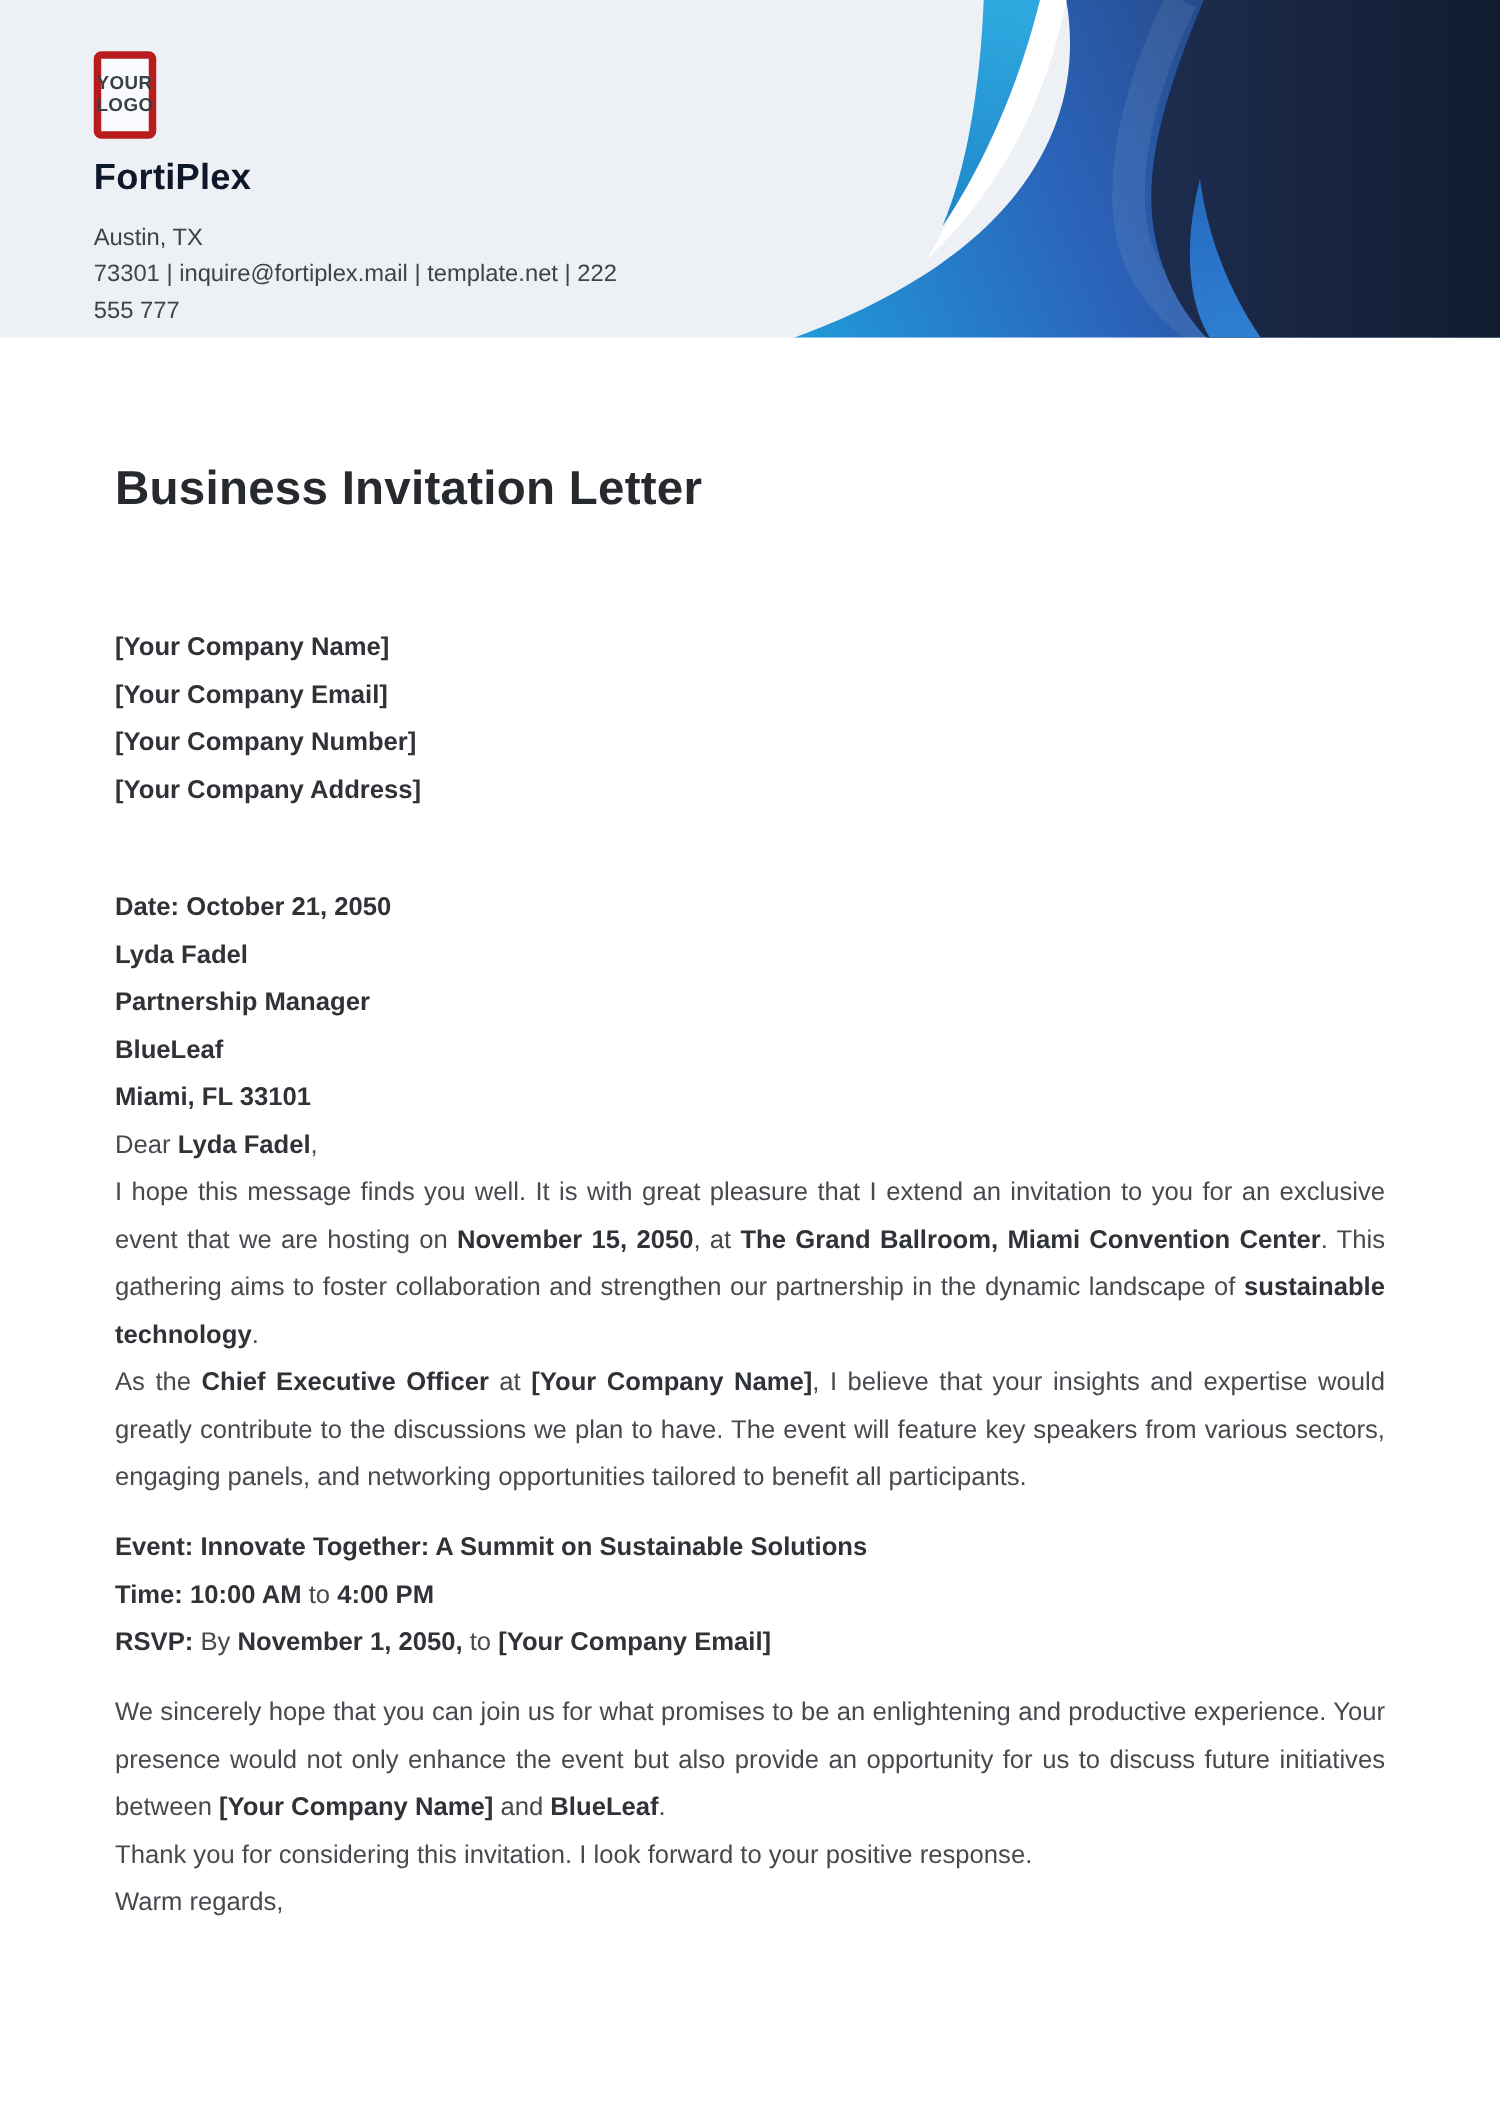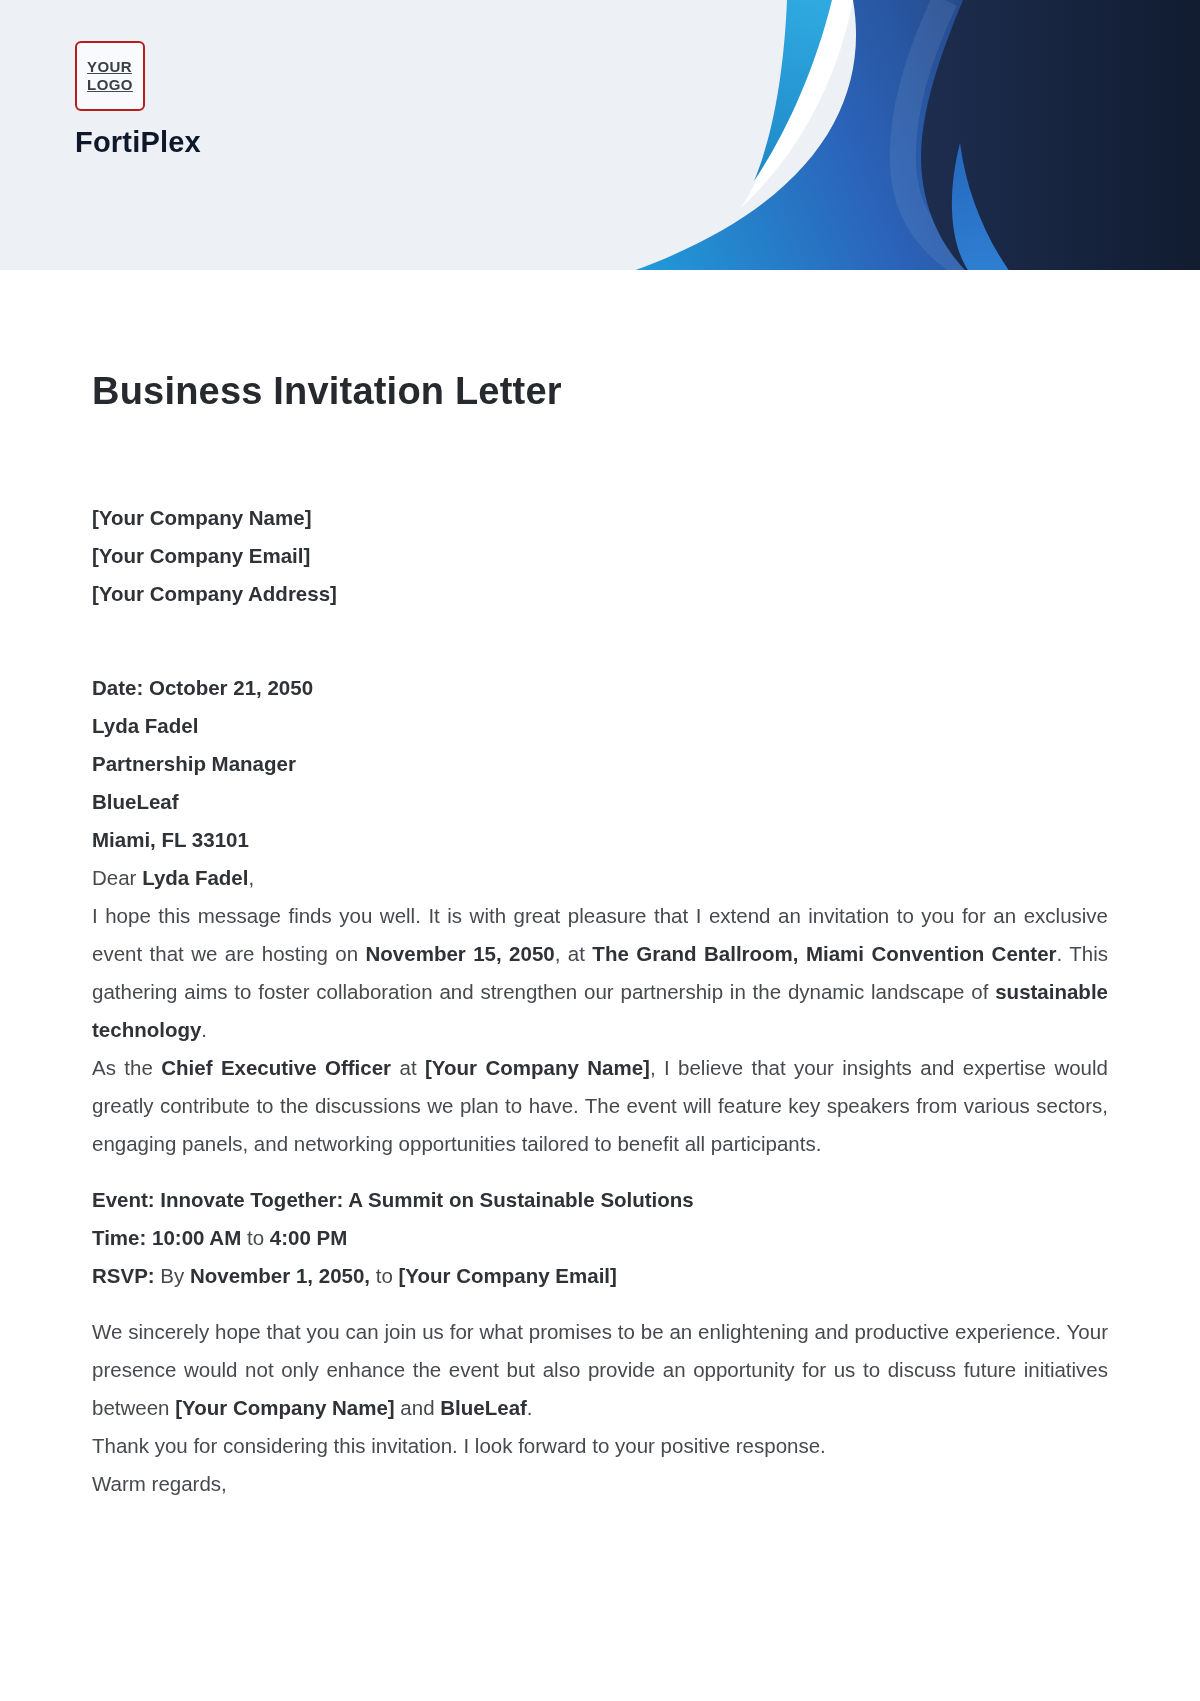--- a/index.html
+++ b/index.html
@@ -14,24 +14,24 @@
 
   
   .header {
     position:relative; height:270px;
     background:#EDF1F6;
     overflow:hidden;
   }
   .swirl { position:absolute; top:0; right:0; display:block; }
   .logo-box {
     position:absolute; left:75px; top:41px;
-    width:70px; height:70px; box-sizing:border-box;
-    border:2px solid #b91c1c; border-radius:6px;
+    width:50px; height:70px; box-sizing:border-box;
+    border:6px solid #b91c1c; border-radius:6px;
     background:#F8FAFD;
-    display:flex; align-items:center; justify-content:center;text-decoration:underline;
+    display:flex; align-items:center; justify-content:center;
   }
   .logo-text {
     font-size:15px; font-weight:700; letter-spacing:0.4px;
     color:#3B4046; line-height:18px; text-align:left;
   }
   .brand {
     position:absolute; left:75px; top:126px;
     font-size:29px; font-weight:700; color:#0f172a; letter-spacing:0.2px;
   }
   .address {
@@ -97,29 +97,35 @@
 
     <div class="logo-box">
       <div class="logo-text">
         <div>YOUR</div>
         <div>LOGO</div>
       </div>
     </div>
 
     <div class="brand">FortiPlex</div>
 
+    <div class="address">
+      <div>Austin, TX</div>
+      <div>73301 | inquire@fortiplex.mail | template.net | 222</div>
+      <div>555 777</div>
+    </div>
   </header>
 
   <main class="letter">
 
     <h1 class="title">Business Invitation Letter</h1>
 
     <div class="company-block">
       <div class="letter-line bold">[Your Company Name]</div>
       <div class="letter-line bold">[Your Company Email]</div>
+      <div class="letter-line bold">[Your Company Number]</div>
       <div class="letter-line bold">[Your Company Address]</div>
     </div>
 
     <div class="main-block">
       <div class="letter-line bold">Date: October 21, 2050</div>
       <div class="letter-line bold">Lyda Fadel</div>
       <div class="letter-line bold">Partnership Manager</div>
       <div class="letter-line bold">BlueLeaf</div>
       <div class="letter-line bold">Miami, FL 33101</div>
       <div class="letter-line"><span>Dear </span><span class="b">Lyda Fadel</span><span>,</span></div>

